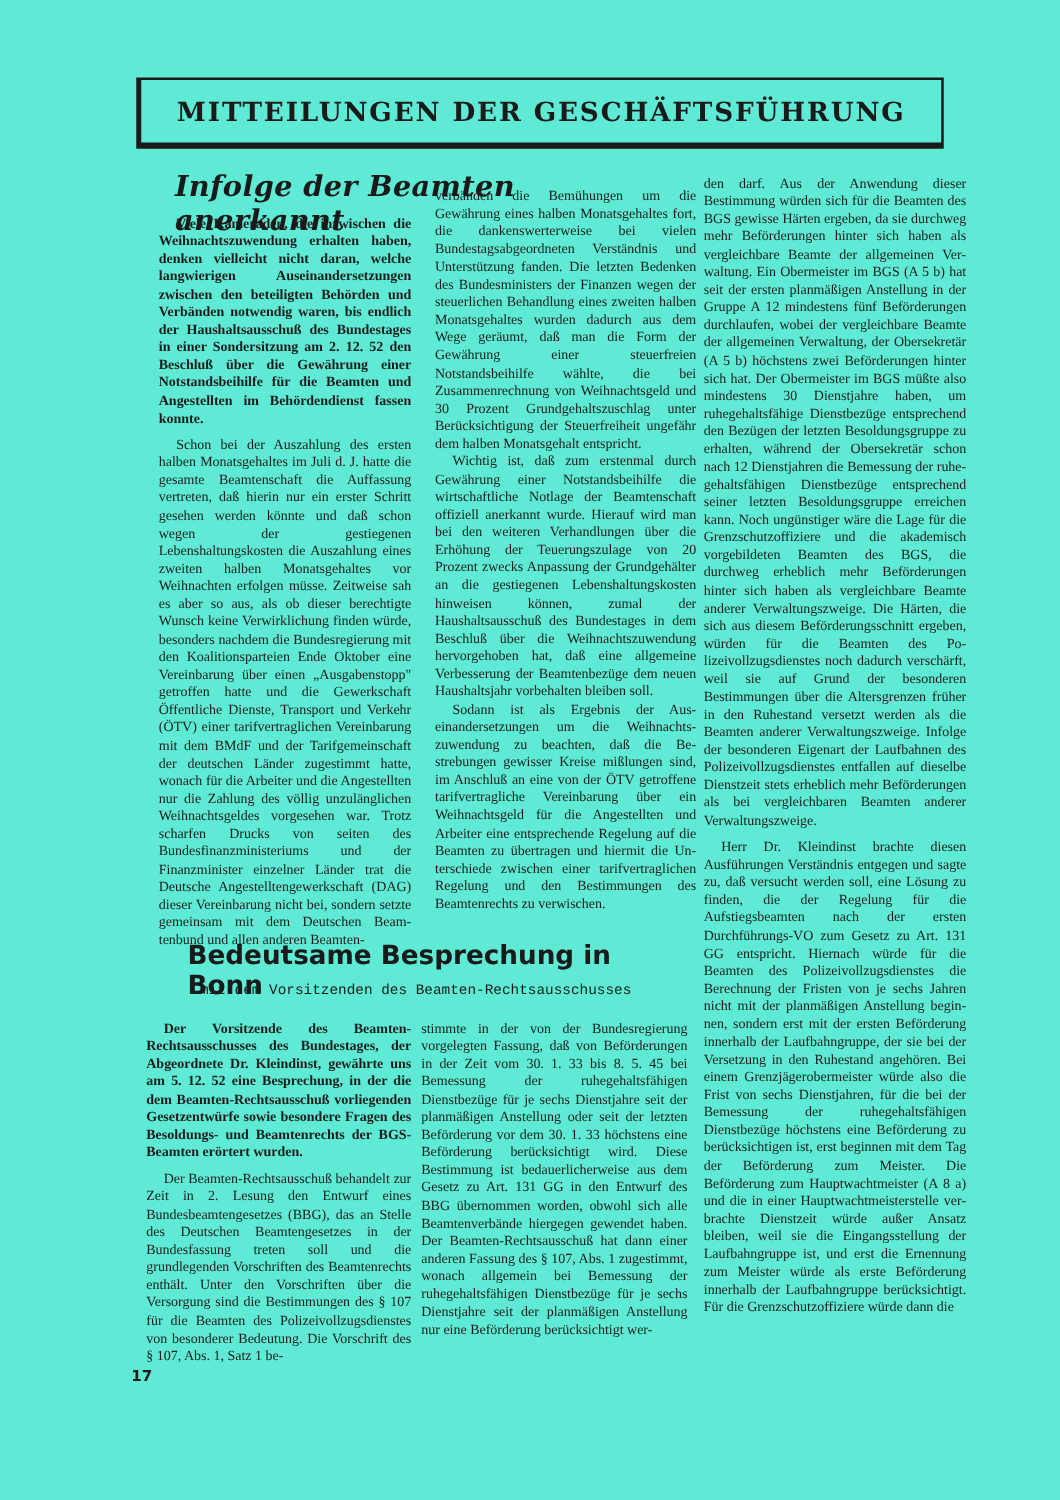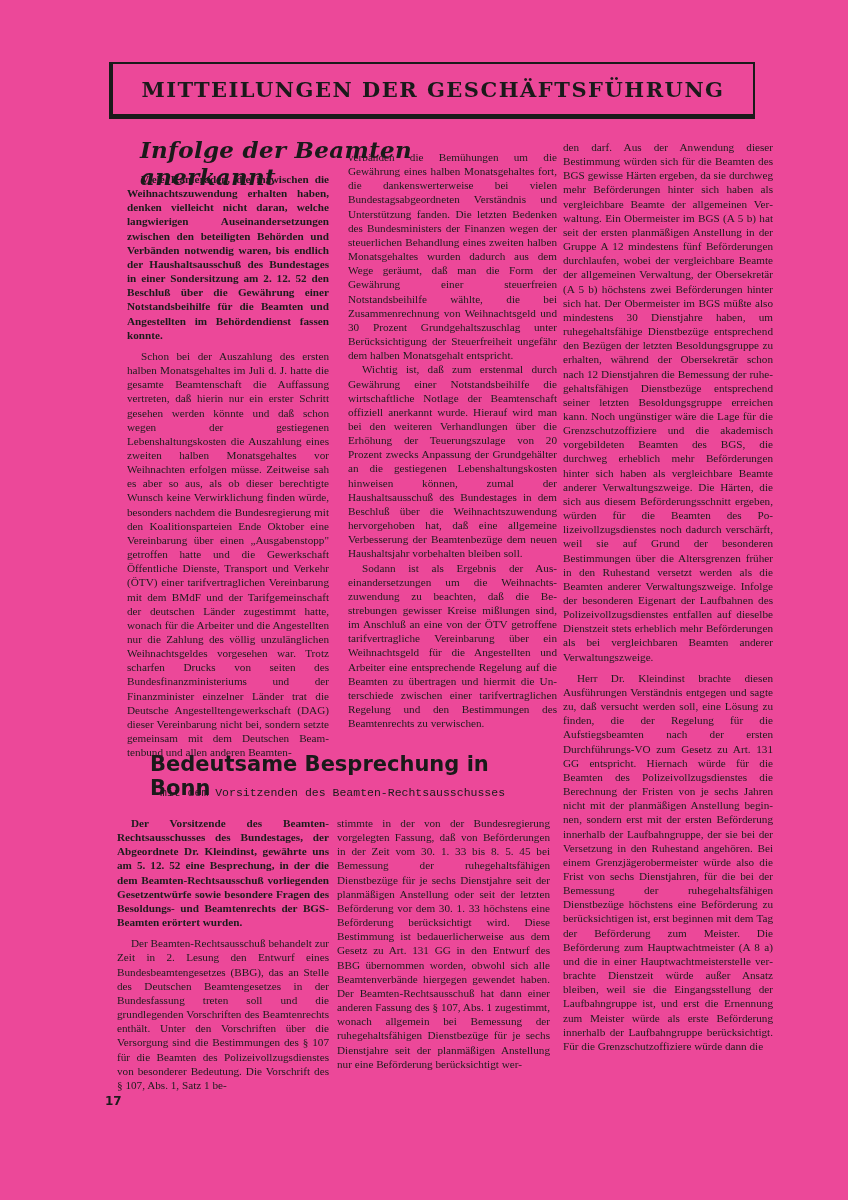--- a/index.html
+++ b/index.html
@@ -3,21 +3,21 @@
 <meta charset="utf-8">
 <style>
   html, body { margin:0; padding:0; }
   body {
     width:848px; height:1200px; overflow:hidden;
     background:#e6e6e4;
     font-family:"Liberation Serif", serif;
     color:#1c1c1c;
     position:relative;
   }
-  .page { position:absolute; left:0; top:0; width:848px; height:1200px; background:#ec4899; }
+  .page { position:absolute; left:0; top:0; width:848px; height:1200px; background:#5eead4; }
   .header-box {
     position:absolute; left:109px; top:62px; width:640px; height:50px;
     border-top:2px solid #1a1a1a; border-left:4px solid #1a1a1a;
     border-right:2px solid #1a1a1a; border-bottom:5px solid #1a1a1a;
     display:flex; align-items:center; justify-content:center;
   }
   .header-title {
     font-family:"DejaVu Serif", serif; font-weight:bold; font-size:21px;
     letter-spacing:1.5px; color:#1a1a1a;
   }

